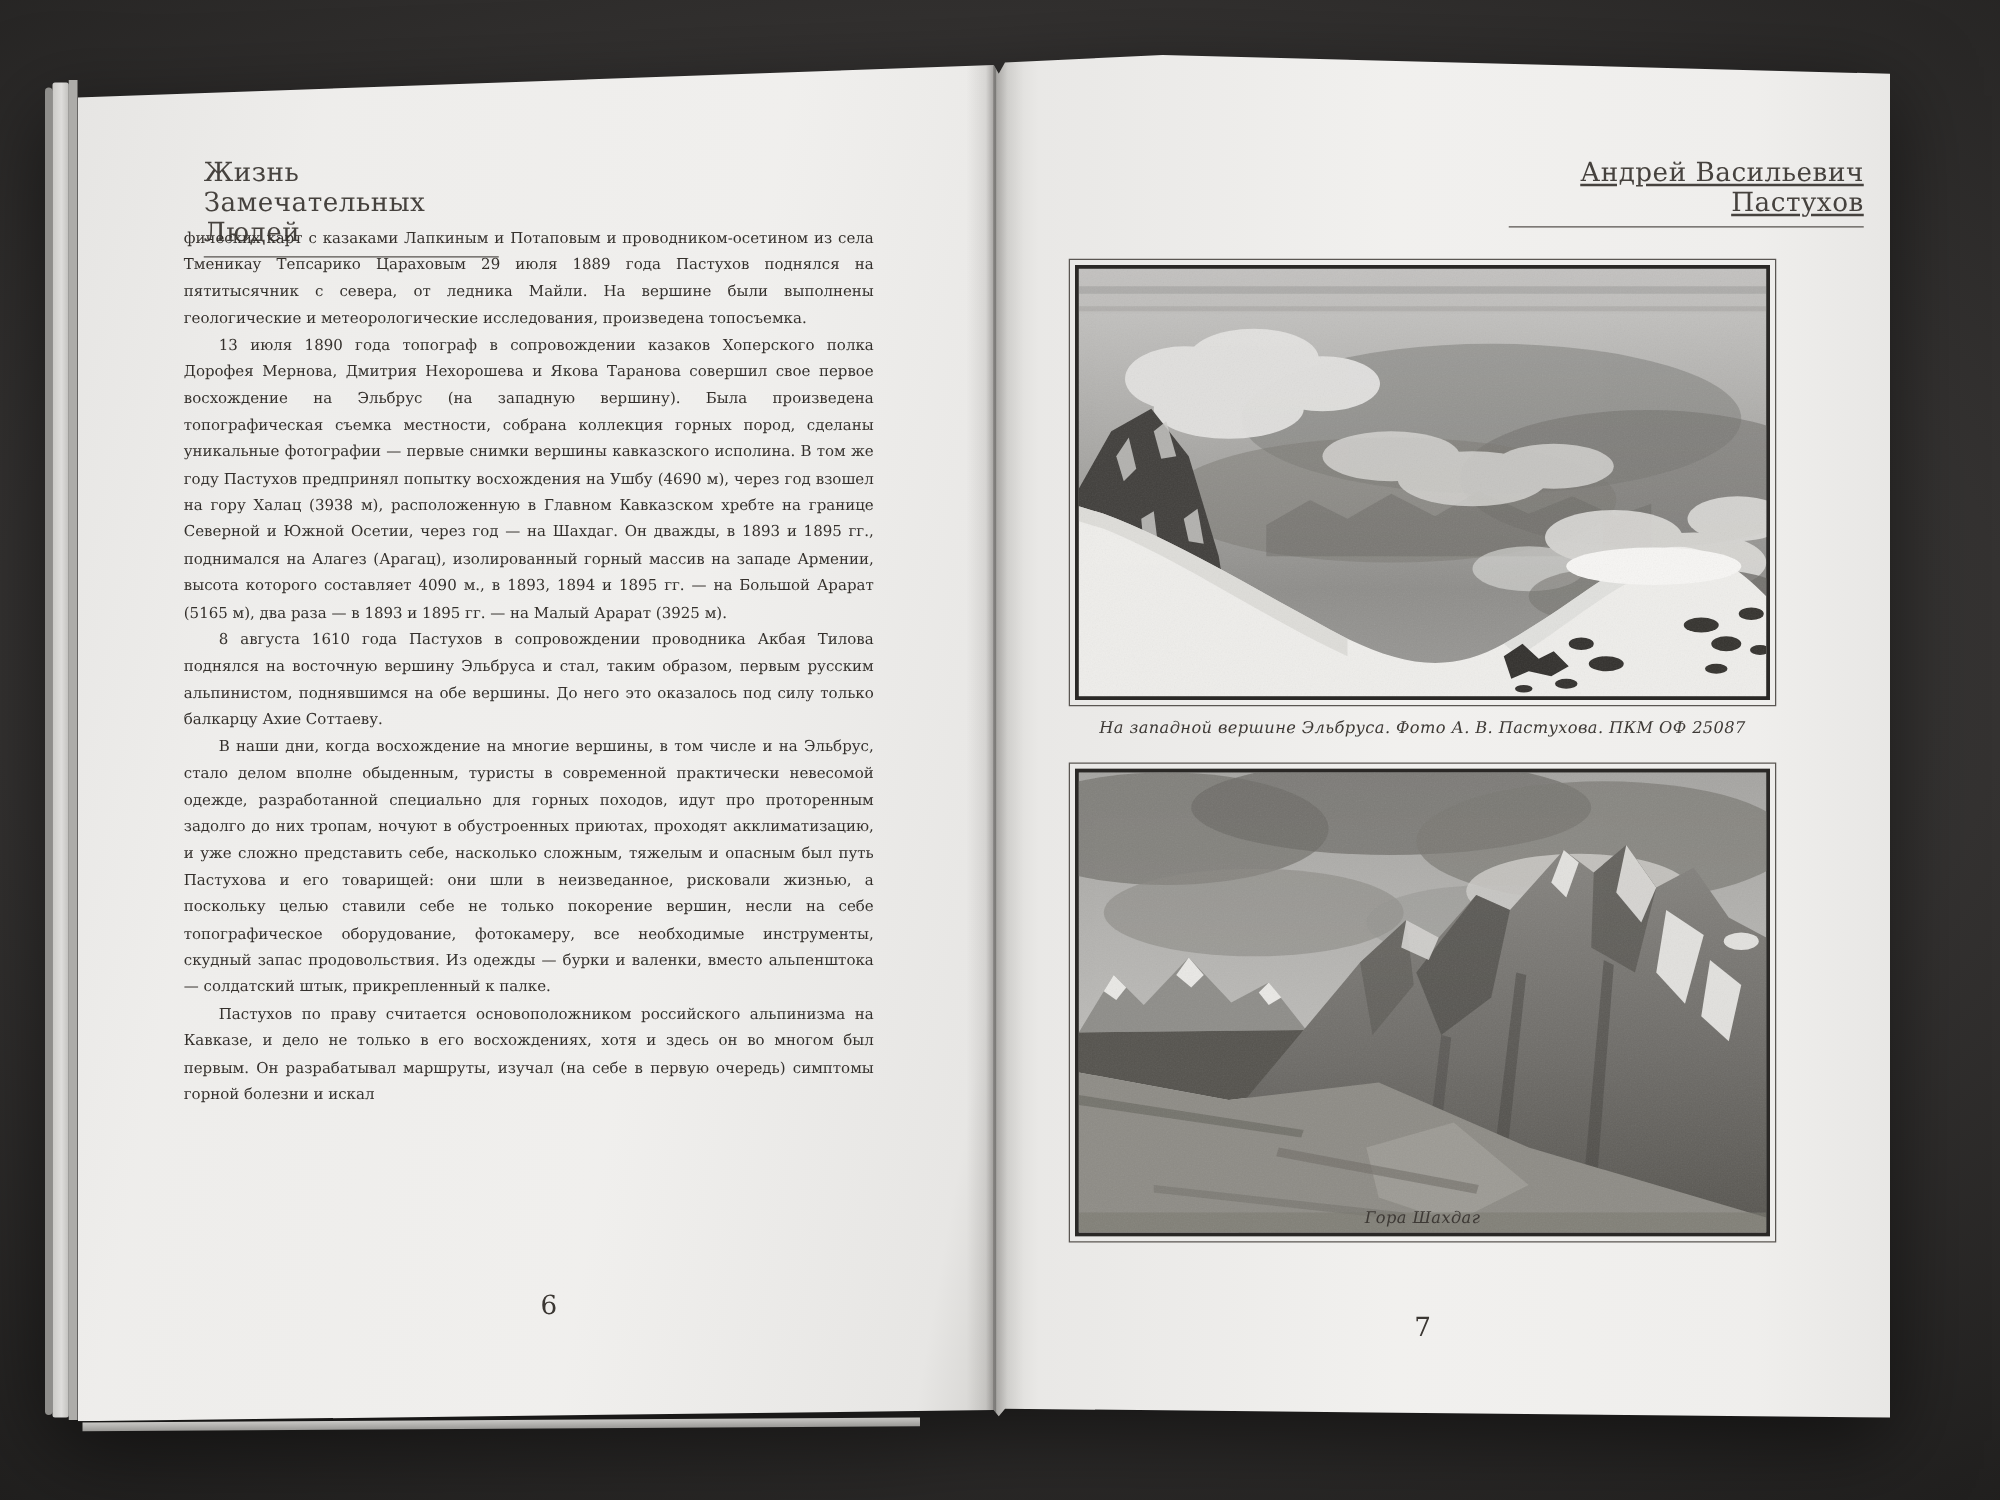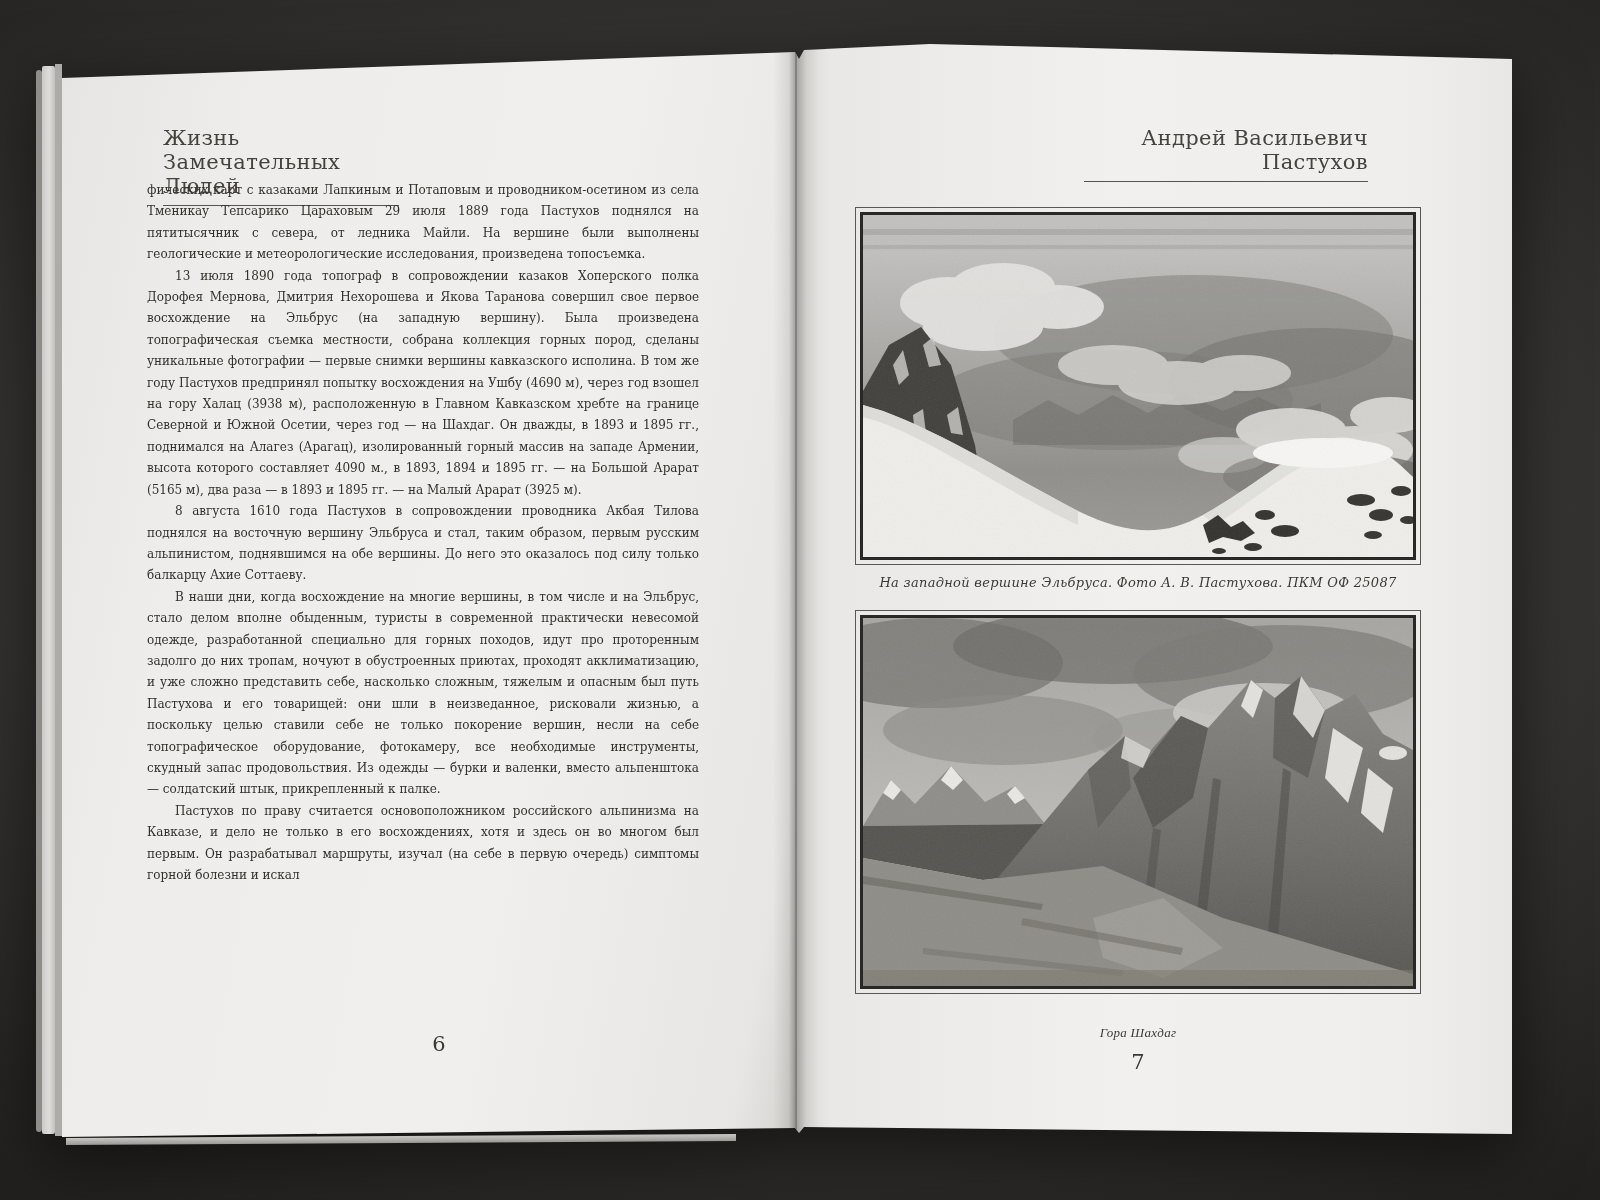--- a/index.html
+++ b/index.html
@@ -32,41 +32,41 @@
   .page-right{left:733px;width:717px;
     background:linear-gradient(to right,#d7d6d3 0%,#e9e8e6 5%,#f1f0ee 45%,#efeeec 85%,#e8e7e5 100%);}
   .spine{position:absolute;left:711px;top:0;width:46px;height:1096px;pointer-events:none;
     background:linear-gradient(to right,rgba(40,36,32,0) 0%,rgba(40,36,32,0.10) 34%,
       rgba(35,31,28,0.34) 48%,rgba(18,16,14,0.55) 50%,rgba(35,31,28,0.26) 53%,
       rgba(40,36,32,0.07) 72%,rgba(40,36,32,0) 100%);}
   
   .running-head{position:absolute;color:#46423e;font-size:21px;letter-spacing:.4px;
     padding-bottom:7px;border-bottom:1.6px solid #57534f;}
   .rh-left{left:101px;top:82px;width:236px;text-align:left;}
-  .rh-right{left:1022px;top:82px;width:284px;text-align:right;}
+  .rh-right{left:1145px;top:82px;width:284px;text-align:right;text-decoration:underline;}
   
   .body-text{position:absolute;left:85px;top:136px;width:552px;
     font-size:12px;line-height:21.4px;color:#34302c;
     text-align:justify;text-justify:inter-word;}
   .para{margin:0;}
   .para.indent{text-indent:28px;}
   .page-number{position:absolute;font-size:21px;color:#3b3733;text-align:center;}
   .pn-left{left:101px;top:988px;width:552px;}
   .pn-right{left:793px;top:1006px;width:566px;}
   
   .photo-frame{position:absolute;left:793px;width:556px;
     border:1px solid #5a5652;padding:4px;background:transparent;}
   .pf-1{top:163px;height:348px;}
   .pf-2{top:566px;height:374px;}
   .photo-mat{width:100%;height:100%;border:3px solid #2a2826;box-sizing:border-box;background:#8f8e8b;}
   .photo-mat svg{display:block;width:100%;height:100%;}
   .caption{position:absolute;left:793px;width:566px;text-align:center;
     font-style:italic;font-size:13px;color:#3d3935;letter-spacing:.3px;}
   .cap-1{top:531px;}
-  .cap-2{top:981px;font-family:Liberation Serif, serif;}
+  .cap-2{top:923px;}
 </style>
 </head>
 <body>
 
 <div class="scene">
   <div class="book">
     <div class="edge-a"></div>
     <div class="edge-b"></div>
     <div class="edge-c"></div>
     <div class="edge-d"></div>

